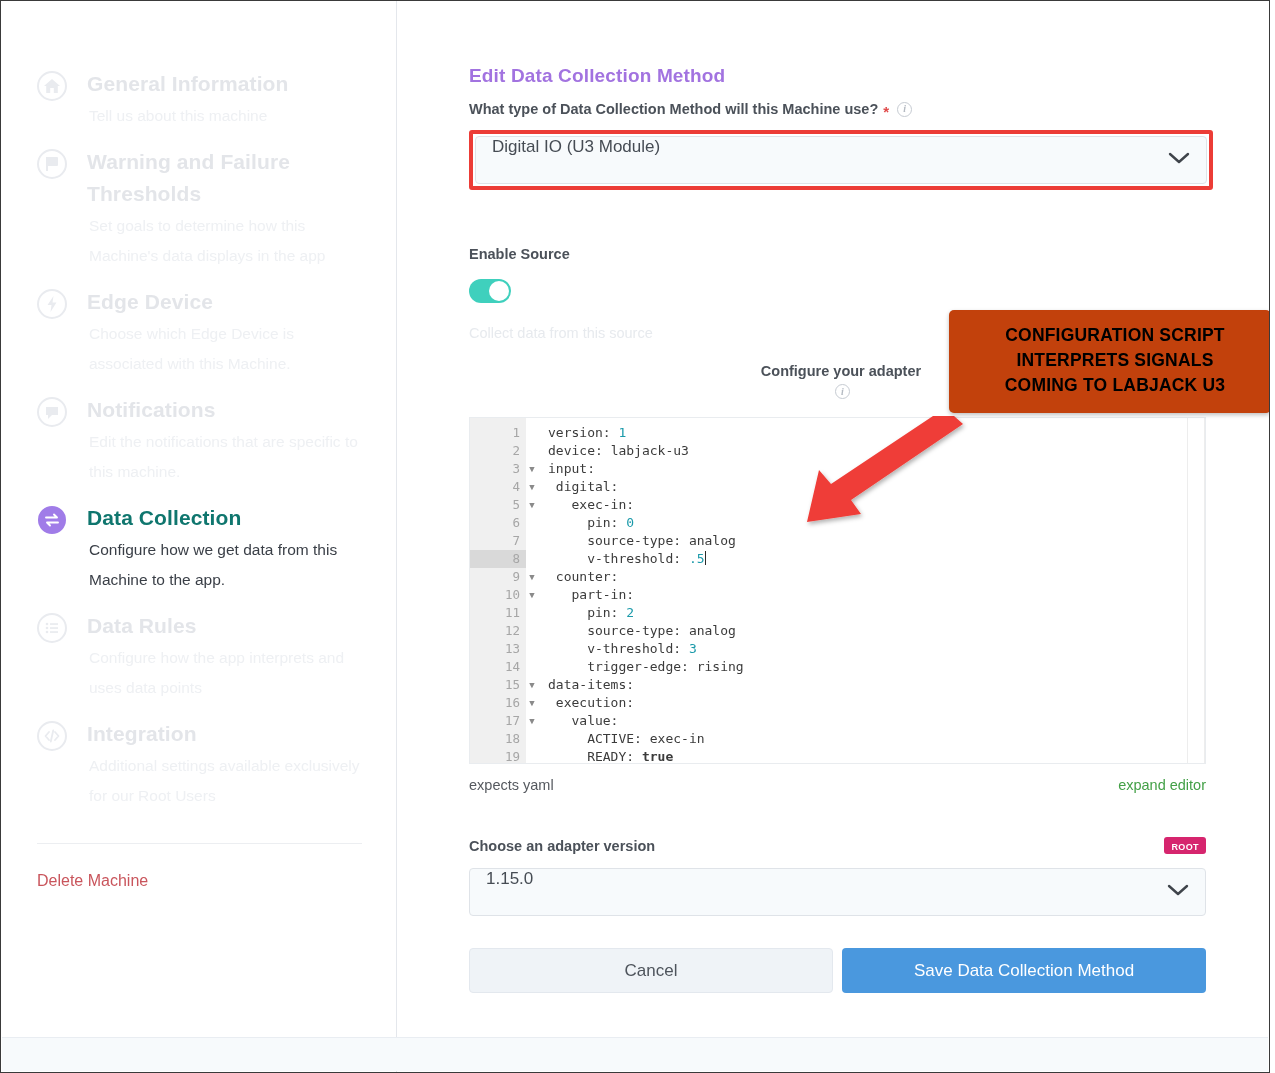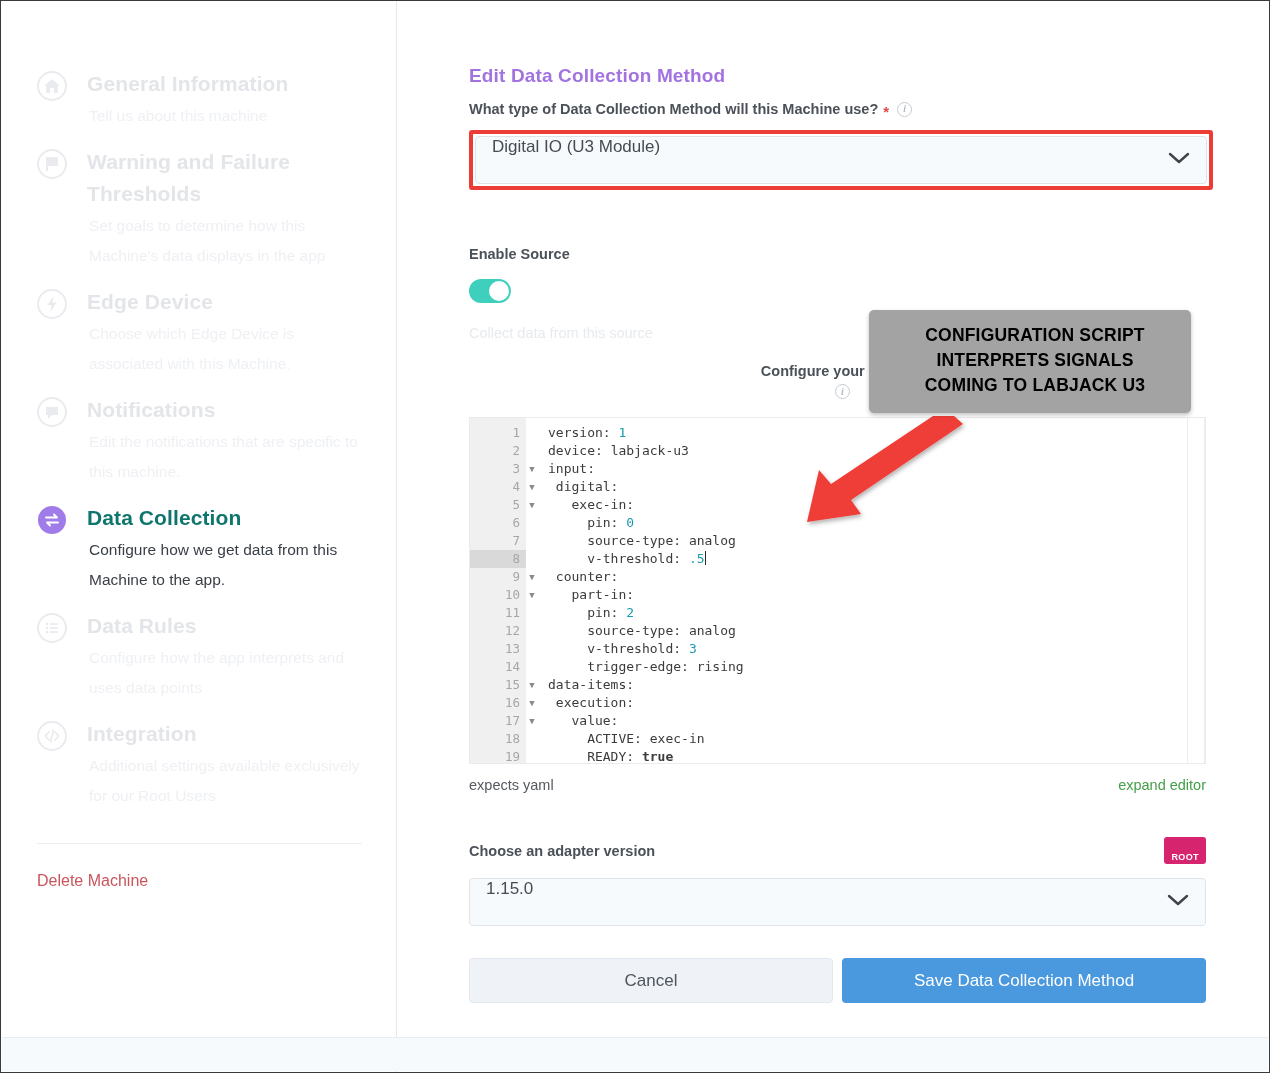--- a/index.html
+++ b/index.html
@@ -254,21 +254,21 @@
     display: flex;
     justify-content: space-between;
     align-items: center;
   }
   .root-badge {
     background: #d6256e;
     color: #fff;
     font-size: 9px;
     font-weight: bold;
     letter-spacing: .4px;
-    padding: 16px 7px 2px 7px;
+    padding: 6px 7px 2px 7px;
     border-radius: 3px;
     line-height: 1;
     margin-left: 25px;
   }
   .version-select { width: 737px; height: 48px; margin-top: 14px; }
 
   .btn-row {
     width: 737px;
     display: flex;
     gap: 9px;
@@ -289,23 +289,23 @@
     color: #4e545c;
   }
   .btn-save {
     background: #4a98de;
     color: #fff;
   }
 
   
   .callout {
     position: absolute;
-    left: 868px; top: 309px;
+    left: 948px; top: 309px;
     width: 322px;
-    background: #a3a3a3;
+    background: #c2410c;
     border-radius: 5px;
     padding: 13px 4px 15px 14px;
     box-shadow: 0 2px 4px rgba(0,0,0,.25);
     z-index: 40;
   }
   .callout-text {
     color: #000;
     font-size: 17.5px;
     font-weight: bold;
     line-height: 25px;

